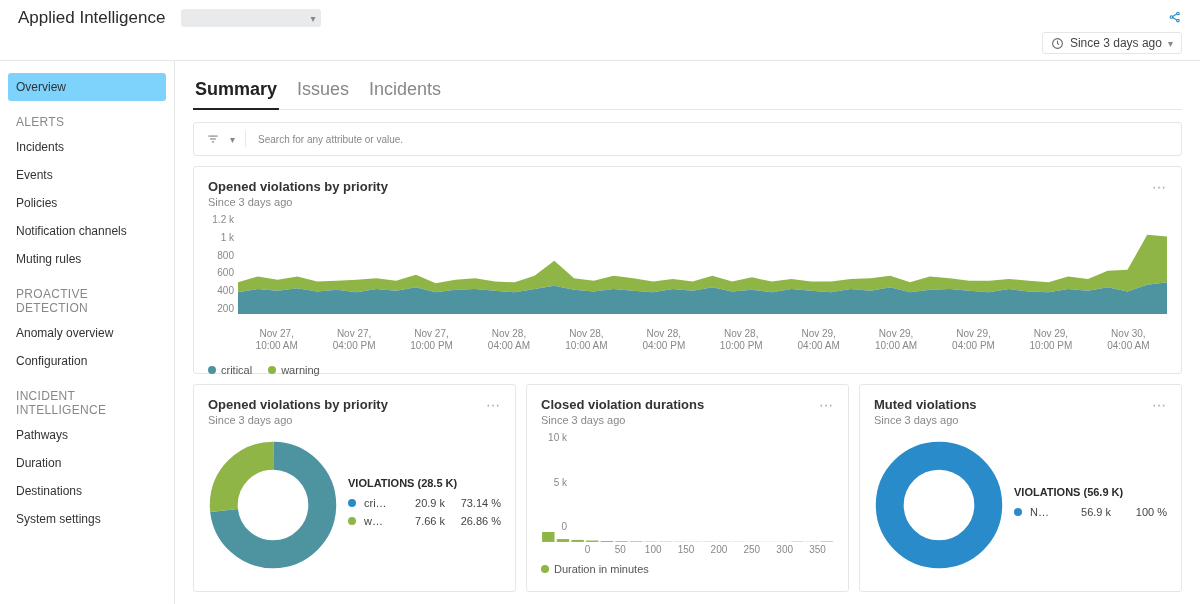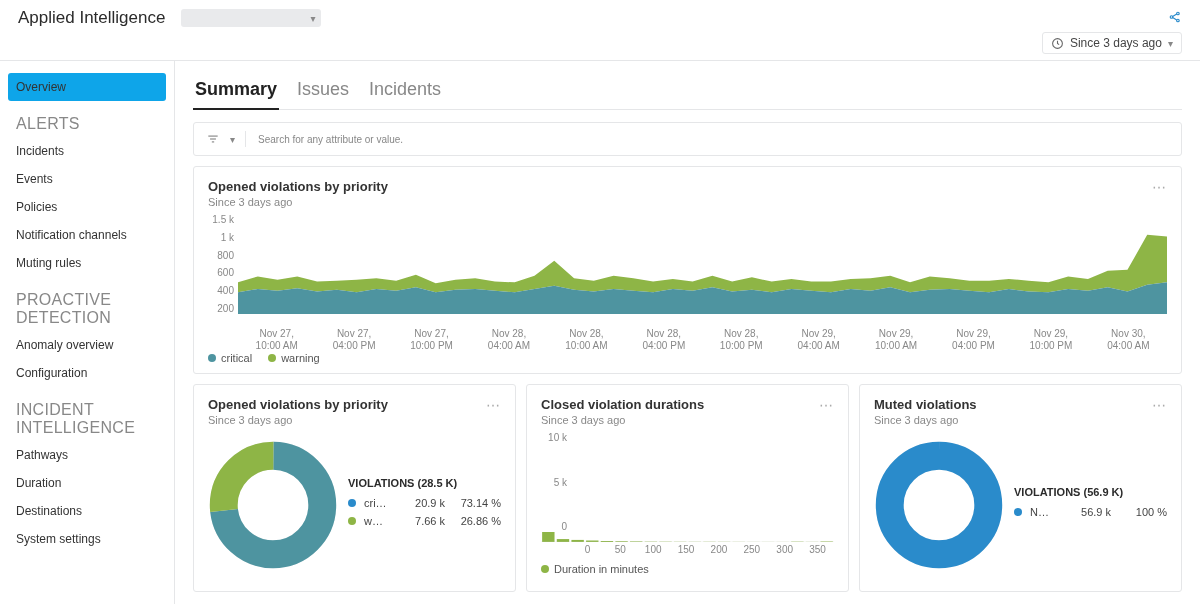--- a/index.html
+++ b/index.html
@@ -51,28 +51,28 @@
   }
   .share-icon svg { width: 14px; height: 14px; color: #2a8bcb; }
 
   
   .body-wrap { display: flex; height: calc(604px - 56px); }
   .sidebar {
     width: 175px; border-right: 1px solid var(--border);
     padding: 12px 8px;
   }
   .sb-group-label {
-    font-size: 16px; letter-spacing: .3px; color: var(--text-muted);
+    font-size: 12px; letter-spacing: .3px; color: var(--text-muted);
     text-transform: uppercase; padding: 14px 8px 4px;
   }
   .sb-item {
     padding: 7px 8px; font-size: 12px; color: #333;
     border-radius: 3px; cursor: pointer;
   }
-  .sb-item.active { background: #0ea5e9; font-weight: 500; }
+  .sb-item.active { background: #7dd3fc; font-weight: 500; }
 
   .main {
     flex: 1; padding: 12px 18px 0 18px; overflow: hidden;
   }
   .tabs { display: flex; gap: 16px; border-bottom: 1px solid var(--border); margin-bottom: 12px; }
   .tab {
     padding: 6px 2px 8px; font-size: 18px; color: var(--text-muted);
     cursor: pointer; border-bottom: 2px solid transparent;
     margin-bottom: -1px;
   }
@@ -99,21 +99,21 @@
   .card-head { display: flex; align-items: flex-start; justify-content: space-between; }
   .card-title { font-size: 13px; font-weight: 600; color: #333; }
   .card-sub { font-size: 11px; color: var(--text-muted); margin-top: 2px; }
   .card-dots { color: #aaa; font-size: 14px; letter-spacing: 1px; cursor: pointer; }
 
   .top-card { height: 208px; margin-bottom: 10px; }
   .row2 { display: flex; gap: 10px; }
   .row2 .card { flex: 1; height: 208px; }
 
   
-  .legend { display: flex; gap: 16px; margin-top: 0; font-size: 11px; color: #555; }
+  .legend { display: flex; gap: 16px; margin-top: 12px; font-size: 11px; color: #555; }
   .legend-item { display: inline-flex; align-items: center; gap: 5px; }
   .dot { width: 8px; height: 8px; border-radius: 50%; display: inline-block; }
 
   
   .area-wrap { position: relative; height: 110px; margin-top: 6px; display: flex; }
   .y-axis {
     width: 30px; display: flex; flex-direction: column; justify-content: space-between;
     font-size: 10px; color: var(--text-muted); text-align: right; padding-right: 4px;
     height: 100px;
   }
@@ -229,21 +229,21 @@
       <div class="card-head">
         <div>
           <div class="card-title">Opened violations by priority</div>
           <div class="card-sub">Since 3 days ago</div>
         </div>
         <span class="card-dots">⋯</span>
       </div>
 
       <div class="area-wrap">
         <div class="y-axis" id="area-y">
-            <span>1.5 k</span>
+            <span>1.2 k</span>
             <span>1 k</span>
             <span>800</span>
             <span>600</span>
             <span>400</span>
             <span>200</span>
           </div>
         <svg class="area-svg" id="area-svg" preserveAspectRatio="none" viewBox="0 0 910 100">
             <path d="M 0 68.33333333333334 L 19.361702127659573 62.5 L 38.723404255319146 65.83333333333334 L 58.08510638297872 62.5 L 77.44680851063829 67.5 L 96.80851063829788 66.66666666666667 L 116.17021276595744 65.83333333333334 L 135.53191489361703 64.16666666666666 L 154.89361702127658 66.66666666666667 L 174.25531914893617 60.833333333333336 L 193.61702127659575 69.16666666666666 L 212.97872340425533 65.83333333333334 L 232.3404255319149 64.16666666666666 L 251.70212765957447 67.5 L 271.06382978723406 68.33333333333334 L 290.4255319148936 61.666666666666664 L 309.78723404255317 46.666666666666664 L 329.1489361702128 64.16666666666666 L 348.51063829787233 66.66666666666667 L 367.8723404255319 61.666666666666664 L 387.2340425531915 64.16666666666666 L 406.59574468085106 67.5 L 425.95744680851067 65 L 445.3191489361702 67.5 L 464.6808510638298 61.666666666666664 L 484.04255319148933 67.5 L 503.40425531914894 63.333333333333336 L 522.7659574468086 67.5 L 542.1276595744681 65 L 561.4893617021277 67.5 L 580.8510638297872 67.5 L 600.2127659574468 65 L 619.5744680851063 64.16666666666666 L 638.936170212766 61.666666666666664 L 658.2978723404256 68.33333333333334 L 677.6595744680851 62.5 L 697.0212765957447 64.16666666666666 L 716.3829787234043 66.66666666666667 L 735.7446808510638 66.66666666666667 L 755.1063829787233 65 L 774.468085106383 66.66666666666667 L 793.8297872340426 68.33333333333334 L 813.1914893617021 62.5 L 832.5531914893617 65 L 851.9148936170213 56.666666666666664 L 871.2765957446809 55.833333333333336 L 890.6382978723404 20.833333333333343 L 910 22.5 L 910 68.33333333333334 L 890.6382978723404 70.83333333333333 L 871.2765957446809 77.5 L 851.9148936170213 73.33333333333333 L 832.5531914893617 76.66666666666667 L 813.1914893617021 75 L 793.8297872340426 78.33333333333333 L 774.468085106383 77.5 L 755.1063829787233 75 L 735.7446808510638 78.33333333333333 L 716.3829787234043 76.66666666666667 L 697.0212765957447 75 L 677.6595744680851 75.83333333333333 L 658.2978723404256 78.33333333333333 L 638.936170212766 73.33333333333333 L 619.5744680851063 76.66666666666667 L 600.2127659574468 75 L 580.8510638297872 78.33333333333333 L 561.4893617021277 76.66666666666667 L 542.1276595744681 75 L 522.7659574468086 78.33333333333333 L 503.40425531914894 75.83333333333333 L 484.04255319148933 77.5 L 464.6808510638298 73.33333333333333 L 445.3191489361702 76.66666666666667 L 425.95744680851067 75 L 406.59574468085106 78.33333333333333 L 387.2340425531915 76.66666666666667 L 367.8723404255319 75 L 348.51063829787233 77.5 L 329.1489361702128 75.83333333333333 L 309.78723404255317 71.66666666666667 L 290.4255319148936 75 L 271.06382978723406 78.33333333333333 L 251.70212765957447 76.66666666666667 L 232.3404255319149 75 L 212.97872340425533 75.83333333333333 L 193.61702127659575 78.33333333333333 L 174.25531914893617 73.33333333333333 L 154.89361702127658 76.66666666666667 L 135.53191489361703 75 L 116.17021276595744 78.33333333333333 L 96.80851063829788 75.83333333333333 L 77.44680851063829 77.5 L 58.08510638297872 74.16666666666666 L 38.723404255319146 76.66666666666667 L 19.361702127659573 75 L 0 78.33333333333333 Z" fill="#8eb546"></path>
             <path d="M 0 78.33333333333333 L 19.361702127659573 75 L 38.723404255319146 76.66666666666667 L 58.08510638297872 74.16666666666666 L 77.44680851063829 77.5 L 96.80851063829788 75.83333333333333 L 116.17021276595744 78.33333333333333 L 135.53191489361703 75 L 154.89361702127658 76.66666666666667 L 174.25531914893617 73.33333333333333 L 193.61702127659575 78.33333333333333 L 212.97872340425533 75.83333333333333 L 232.3404255319149 75 L 251.70212765957447 76.66666666666667 L 271.06382978723406 78.33333333333333 L 290.4255319148936 75 L 309.78723404255317 71.66666666666667 L 329.1489361702128 75.83333333333333 L 348.51063829787233 77.5 L 367.8723404255319 75 L 387.2340425531915 76.66666666666667 L 406.59574468085106 78.33333333333333 L 425.95744680851067 75 L 445.3191489361702 76.66666666666667 L 464.6808510638298 73.33333333333333 L 484.04255319148933 77.5 L 503.40425531914894 75.83333333333333 L 522.7659574468086 78.33333333333333 L 542.1276595744681 75 L 561.4893617021277 76.66666666666667 L 580.8510638297872 78.33333333333333 L 600.2127659574468 75 L 619.5744680851063 76.66666666666667 L 638.936170212766 73.33333333333333 L 658.2978723404256 78.33333333333333 L 677.6595744680851 75.83333333333333 L 697.0212765957447 75 L 716.3829787234043 76.66666666666667 L 735.7446808510638 78.33333333333333 L 755.1063829787233 75 L 774.468085106383 77.5 L 793.8297872340426 78.33333333333333 L 813.1914893617021 75 L 832.5531914893617 76.66666666666667 L 851.9148936170213 73.33333333333333 L 871.2765957446809 77.5 L 890.6382978723404 70.83333333333333 L 910 68.33333333333334 L 910 100 L 890.6382978723404 100 L 871.2765957446809 100 L 851.9148936170213 100 L 832.5531914893617 100 L 813.1914893617021 100 L 793.8297872340426 100 L 774.468085106383 100 L 755.1063829787233 100 L 735.7446808510638 100 L 716.3829787234043 100 L 697.0212765957447 100 L 677.6595744680851 100 L 658.2978723404256 100 L 638.936170212766 100 L 619.5744680851063 100 L 600.2127659574468 100 L 580.8510638297872 100 L 561.4893617021277 100 L 542.1276595744681 100 L 522.7659574468086 100 L 503.40425531914894 100 L 484.04255319148933 100 L 464.6808510638298 100 L 445.3191489361702 100 L 425.95744680851067 100 L 406.59574468085106 100 L 387.2340425531915 100 L 367.8723404255319 100 L 348.51063829787233 100 L 329.1489361702128 100 L 309.78723404255317 100 L 290.4255319148936 100 L 271.06382978723406 100 L 251.70212765957447 100 L 232.3404255319149 100 L 212.97872340425533 100 L 193.61702127659575 100 L 174.25531914893617 100 L 154.89361702127658 100 L 135.53191489361703 100 L 116.17021276595744 100 L 96.80851063829788 100 L 77.44680851063829 100 L 58.08510638297872 100 L 38.723404255319146 100 L 19.361702127659573 100 L 0 100 Z" fill="#4e94a0"></path>
           </svg>

